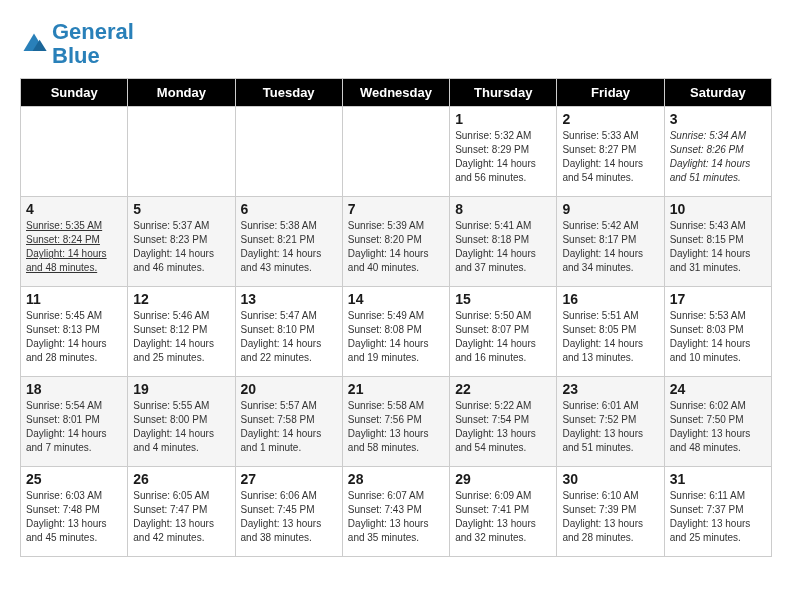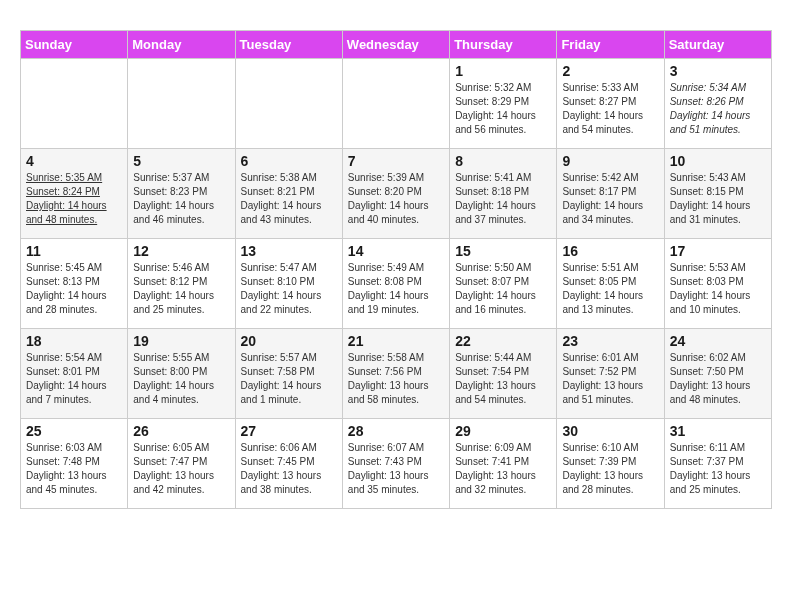--- a/index.html
+++ b/index.html
@@ -45,25 +45,25 @@
     .location {
       font-size: 16px;
       color: #444;
     }
     table {
       width: 100%;
       border-collapse: collapse;
       table-layout: fixed;
     }
     thead th {
-      background: #d946ef;
+      background: #000000;
       color: #fff;
       font-size: 13px;
       padding: 6px 4px;
-      text-align: left;
+      text-align: center;
       border: 1px solid #ccc;
     }
     td {
       border: 1px solid #ccc;
       vertical-align: top;
       padding: 4px 5px;
       height: 90px;
       font-size: 10.5px;
       color: #222;
     }
@@ -89,20 +89,30 @@
       background: #fff;
     }
     tr:first-child td {
       background: #fff;
     }
   </style>
 </head>
 <body>
 
 <div class="header">
+  <div class="logo">
+    <svg class="logo-icon" viewBox="0 0 40 40">
+      <polygon points="20,5 35,30 5,30" fill="#2980b9"></polygon>
+      <polygon points="28,14 38,30 18,30" fill="#1a6699"></polygon>
+    </svg>
+    <div class="logo-text">
+      <span>General</span><br>
+      <span style="color:#2980b9">Blue</span>
+    </div>
+  </div>
 </div>
 
 <table>
   <thead>
     <tr id="header-row">
         <th>Sunday</th>
         <th>Monday</th>
         <th>Tuesday</th>
         <th>Wednesday</th>
         <th>Thursday</th>
@@ -264,21 +274,21 @@
         </td>
         <td>
           <span class="day-num">21</span>
           <div class="cell-info" style="white-space: pre-line;">Sunrise: 5:58 AM
 Sunset: 7:56 PM
 Daylight: 13 hours
 and 58 minutes.</div>
         </td>
         <td>
           <span class="day-num">22</span>
-          <div class="cell-info" style="white-space: pre-line;">Sunrise: 5:44 AM
+          <div class="cell-info" style="white-space: pre-line;">Sunrise: 5:22 AM
 Sunset: 7:54 PM
 Daylight: 13 hours
 and 54 minutes.</div>
         </td>
         <td>
           <span class="day-num">23</span>
           <div class="cell-info" style="white-space: pre-line;">Sunrise: 6:01 AM
 Sunset: 7:52 PM
 Daylight: 13 hours
 and 51 minutes.</div>

